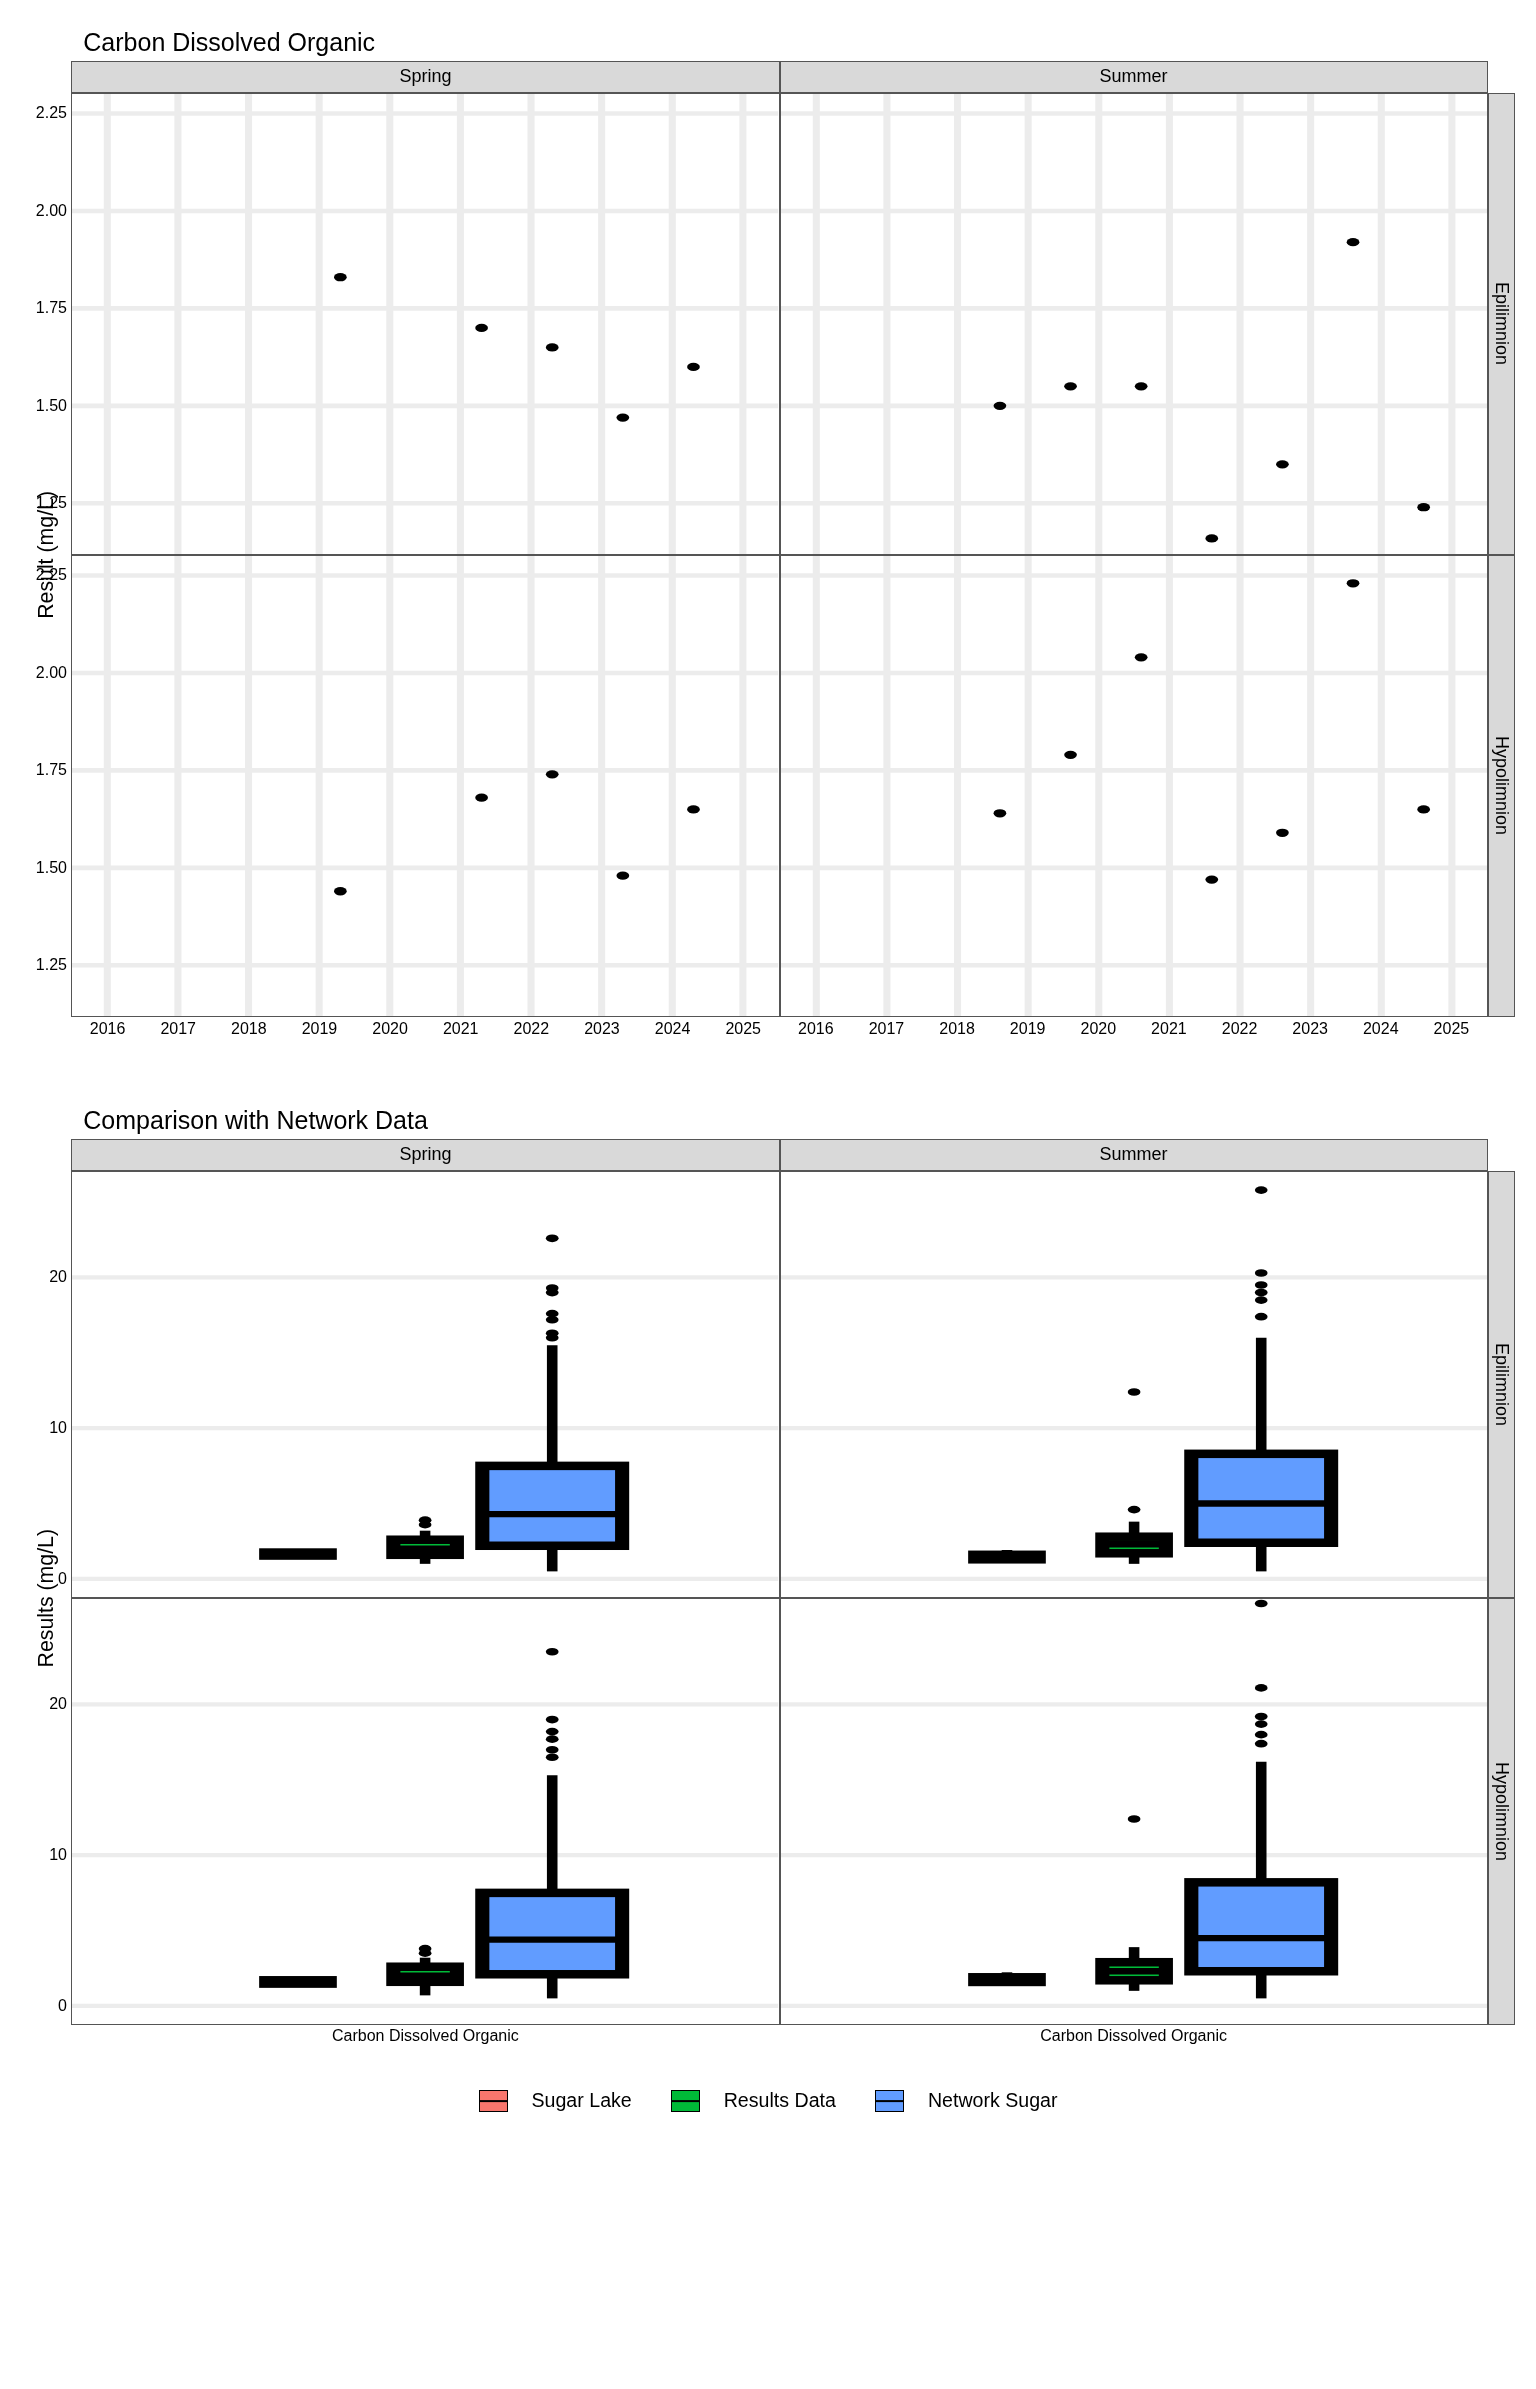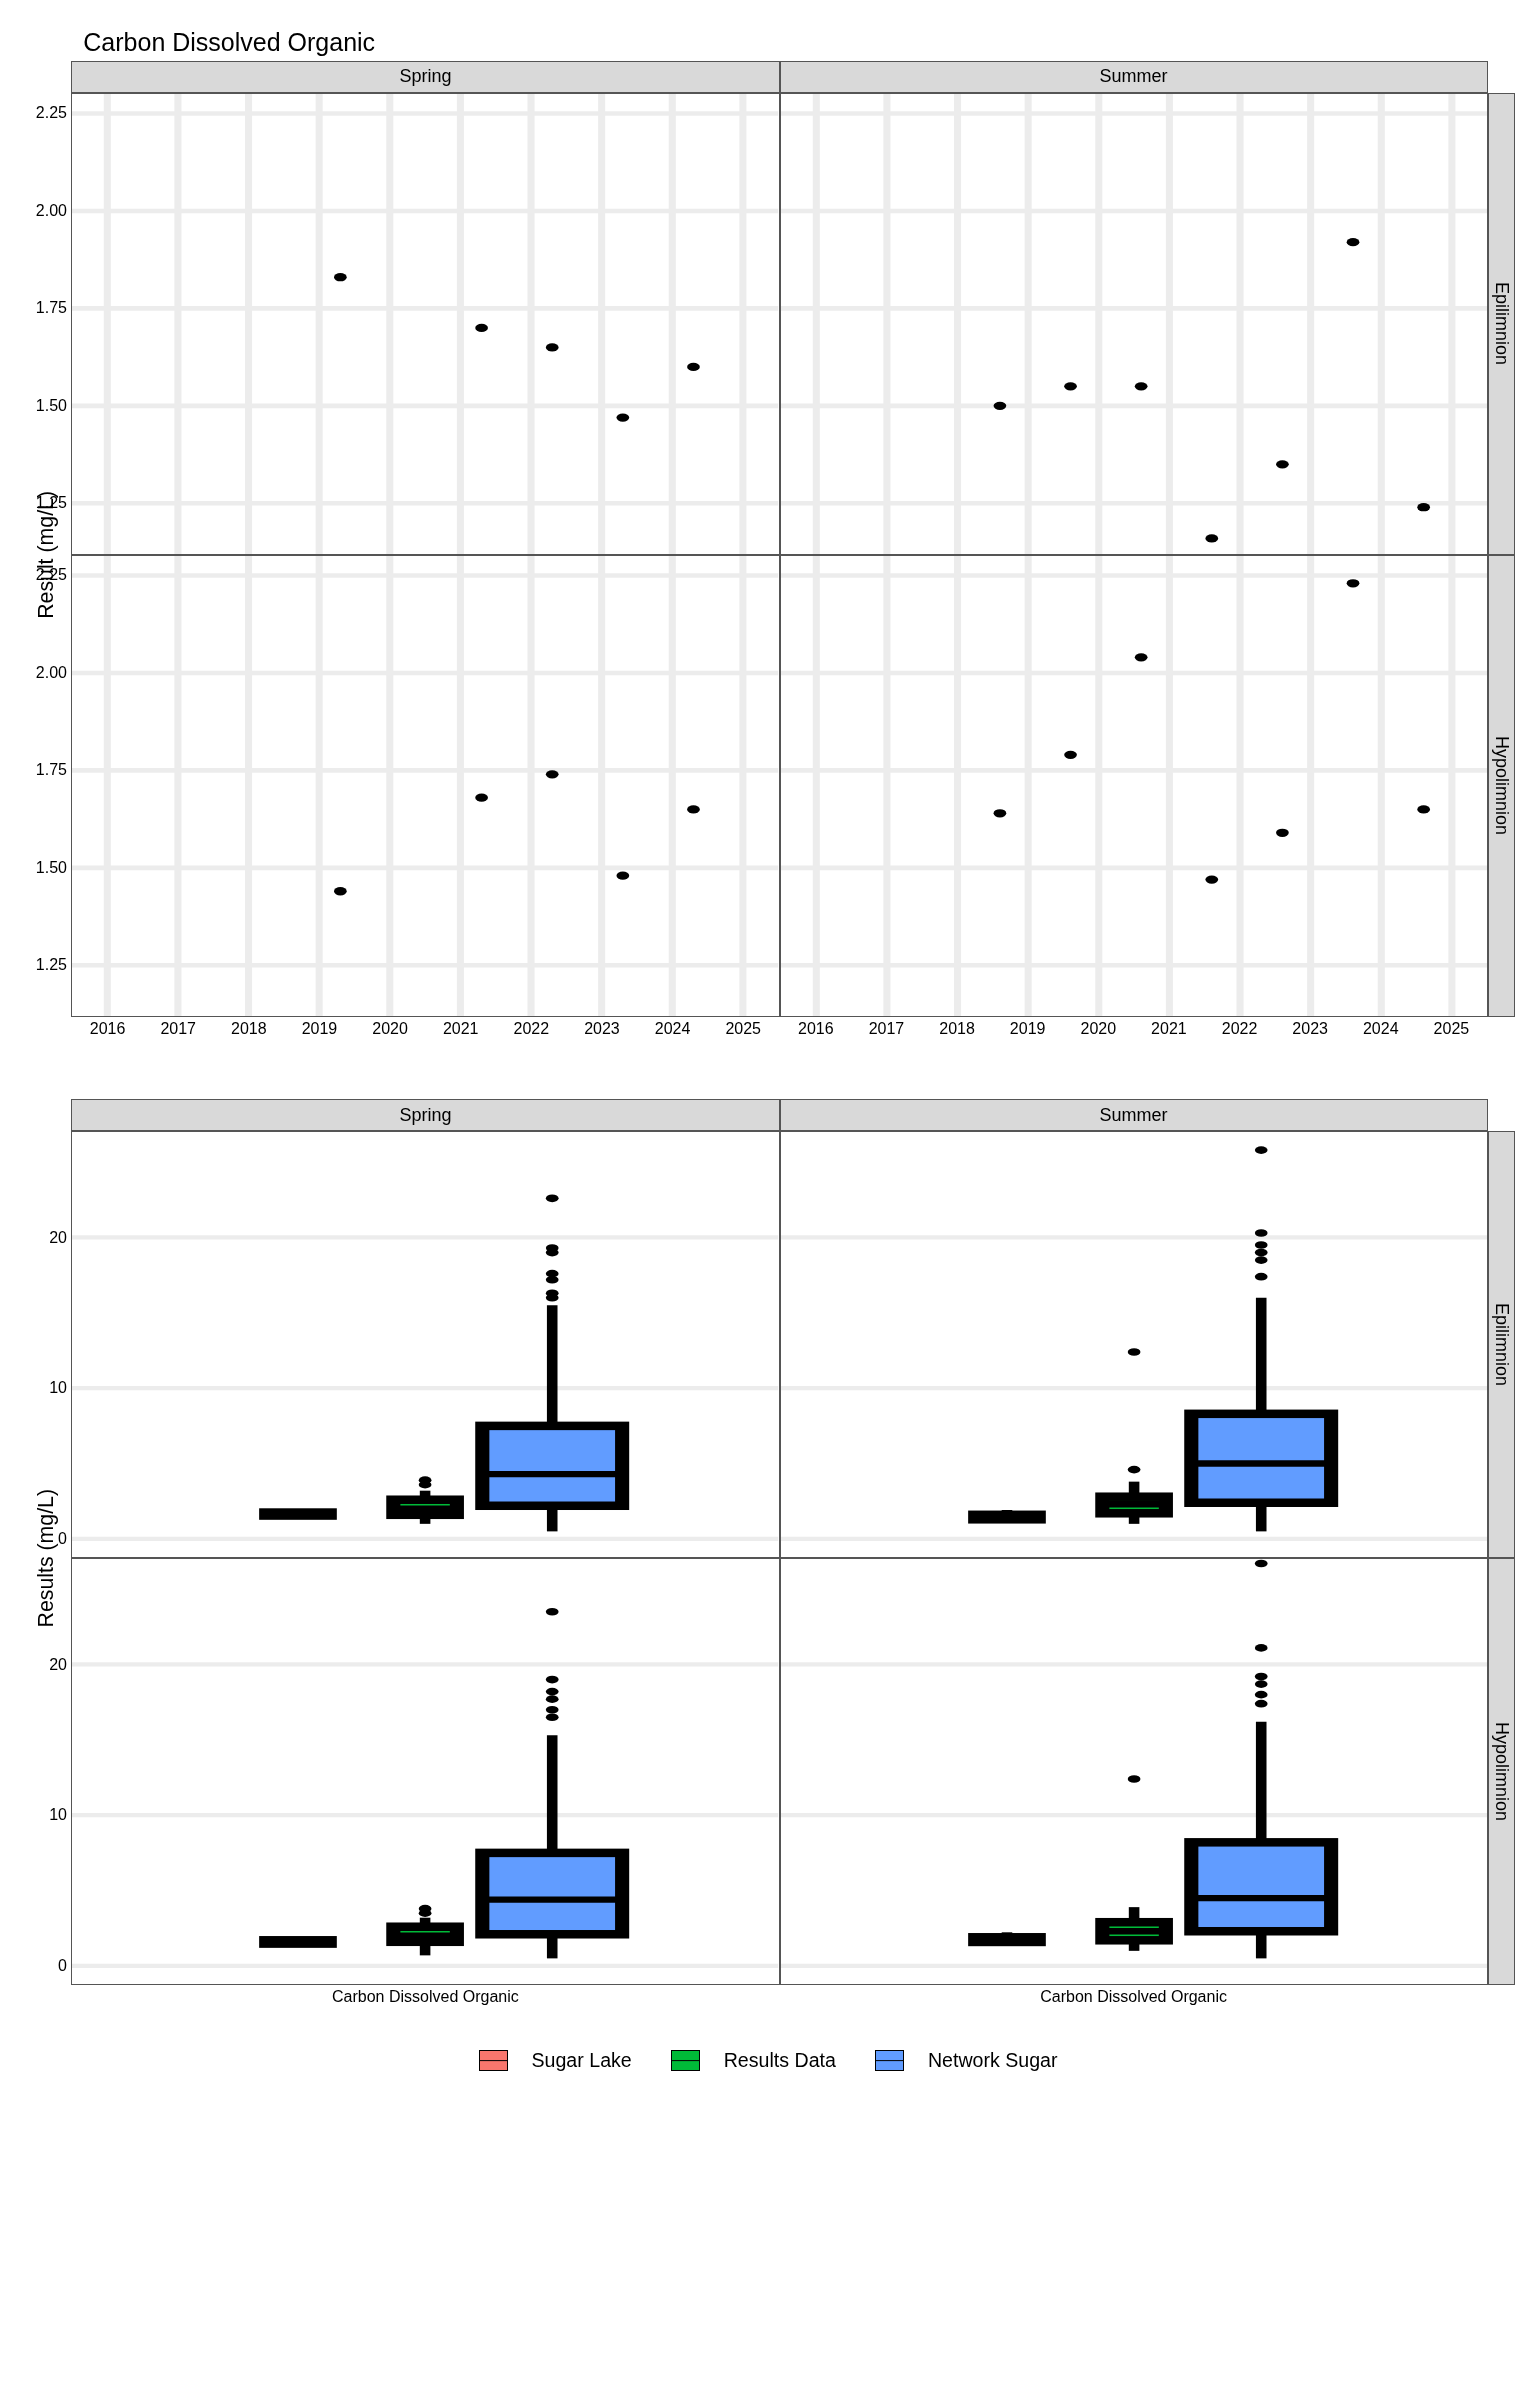--- a/index.html
+++ b/index.html
@@ -104,21 +104,21 @@
   }
   .legend {
     display: flex;
     gap: 39px;
     justify-content: center;
     margin-top: 25px;
     font-size: 19.6px;
   }
   .legend-item {
     display: flex;
-    align-items: center;
+    align-items: flex-end;
     gap: 24px;
   }
   .legend-swatch {
     width: 27px;
     height: 19.6px;
     border: 1.3px solid #000;
     position: relative;
   }
   .legend-swatch::after {
     content: "";
@@ -298,20 +298,21 @@
           <div class="xtick" style="left: 45%;">2020</div>
           <div class="xtick" style="left: 55%;">2021</div>
           <div class="xtick" style="left: 65%;">2022</div>
           <div class="xtick" style="left: 75%;">2023</div>
           <div class="xtick" style="left: 85%;">2024</div>
           <div class="xtick" style="left: 95%;">2025</div>
         </div>
       </div>
     </div>
     <div style="height:36px"></div>
+    <div class="chart-title">Comparison with Network Data</div>
     <div class="facet-grid bottom" style="grid-template-rows: 32px 427px 427px 39px;">
       <div class="ylab">
         <span>Results (mg/L)</span>
       </div>
       <div class="col-strip" style="grid-area: 1 / 2;">
         <span>Spring</span>
       </div>
       <div class="col-strip" style="grid-area: 1 / 3;">
         <span>Summer</span>
       </div>

